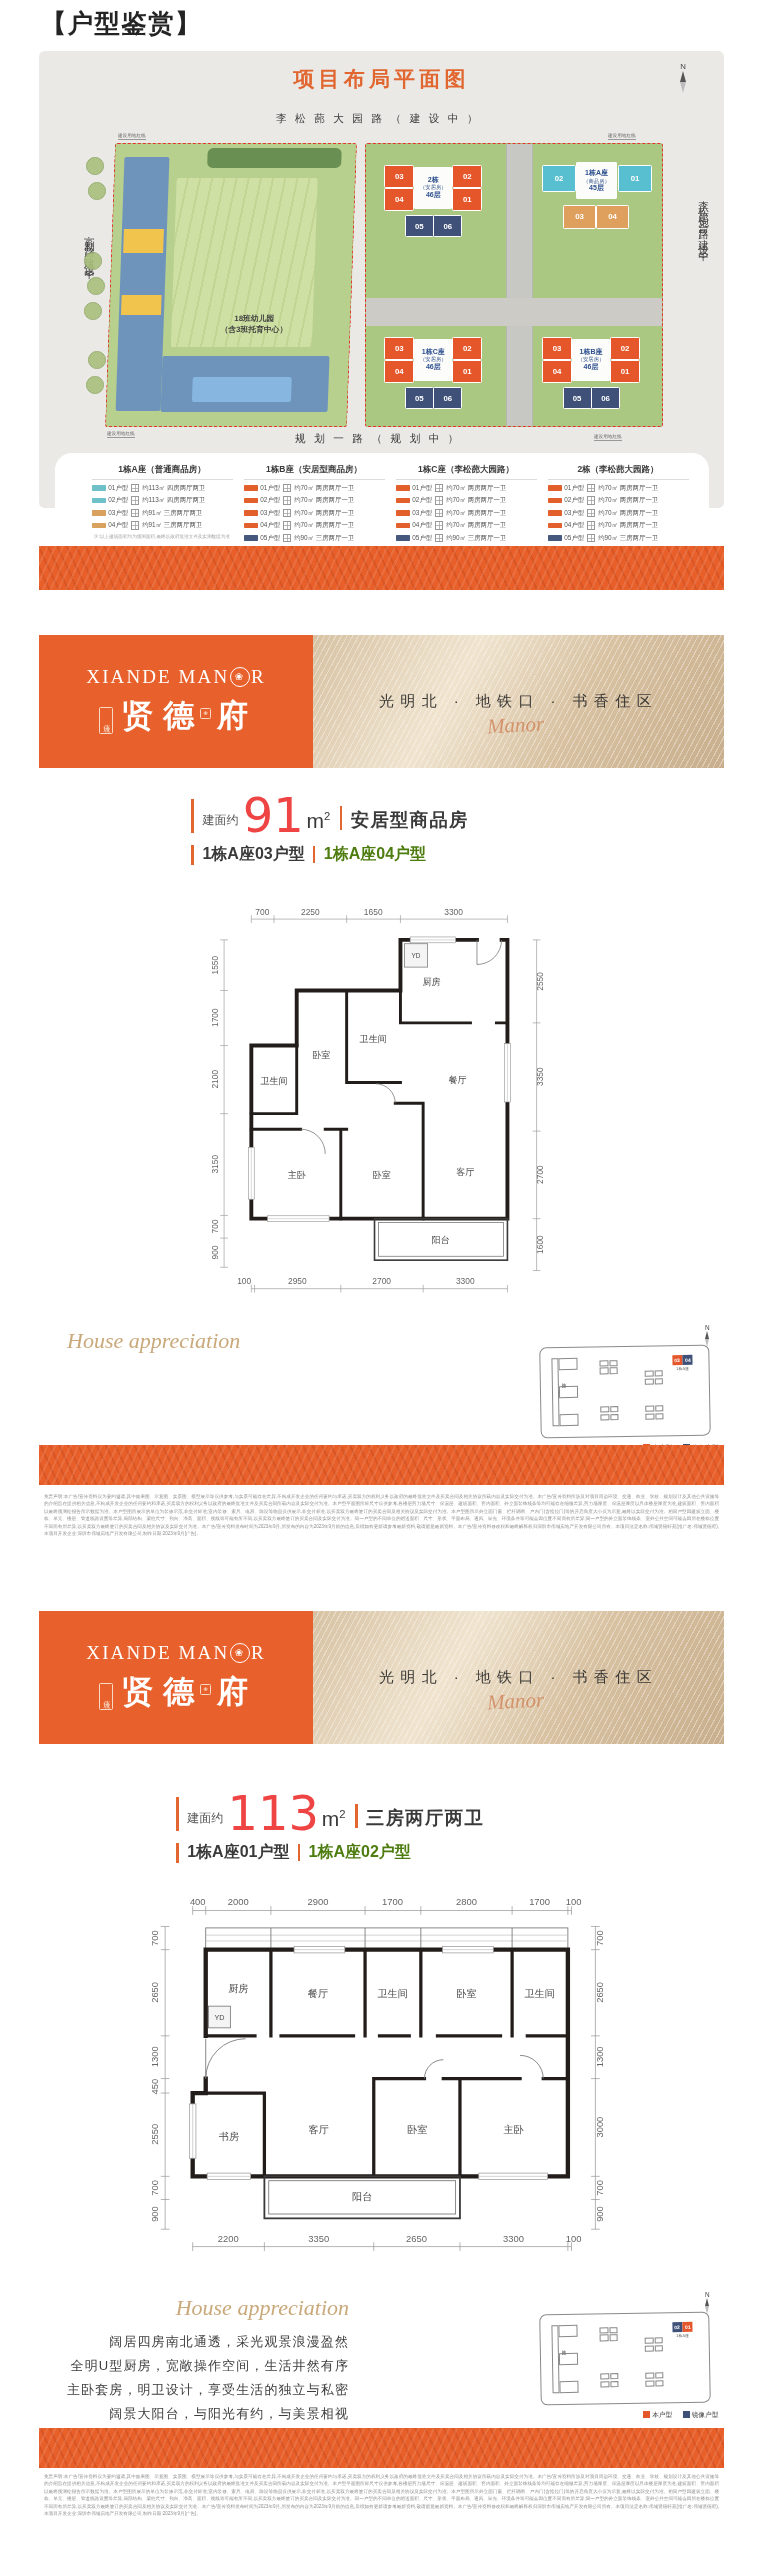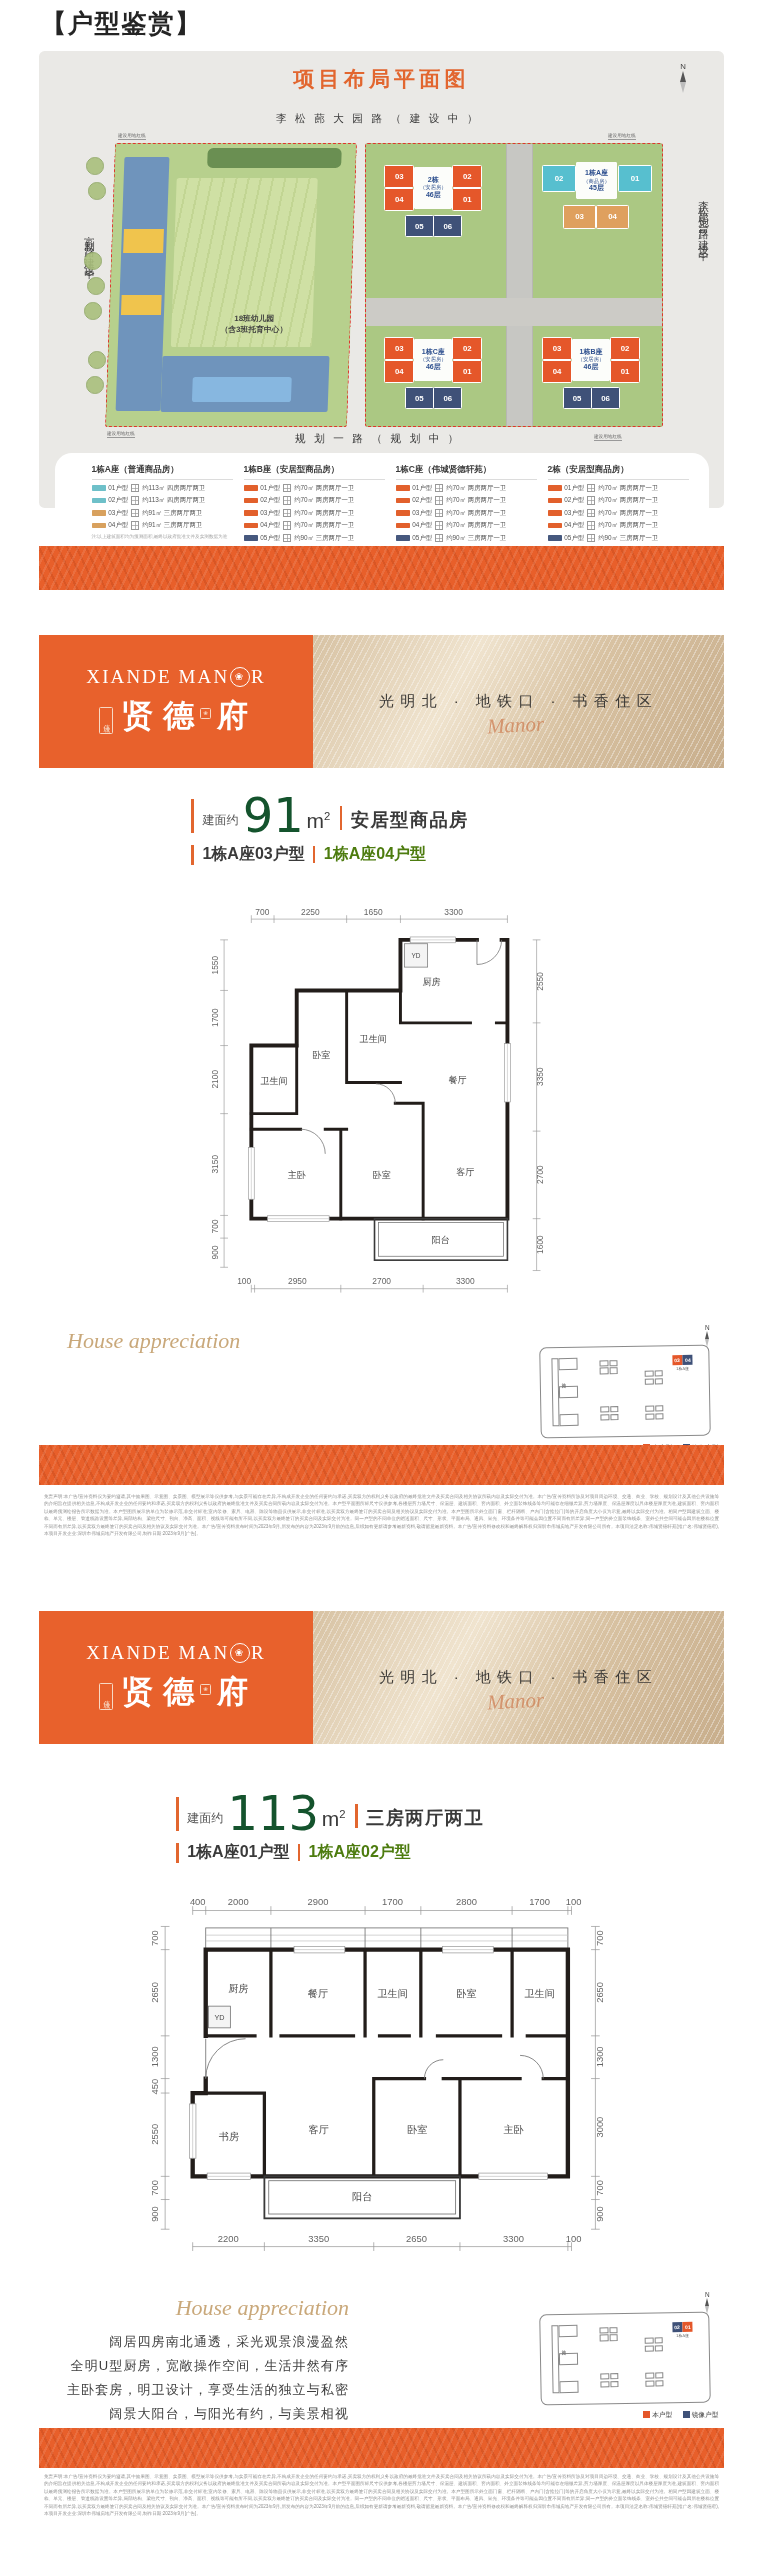--- a/index.html
+++ b/index.html
@@ -45,21 +45,21 @@
   .u.teal{background:#57BFCF;}
   .u.tan{background:#DFA05E;}
   .cl-label{position:absolute;left:30px;top:5.6px;width:38px;height:42px;background:rgba(255,255,255,.96);
             display:flex;flex-direction:column;align-items:center;justify-content:center;border-radius:1.4px;
             color:#2d4f8e;text-align:center;line-height:1.2;}
   .cl-name{font-size:7px;font-weight:bold;}
   .cl-type{font-size:5.3px;}
   .cl-floors{font-size:7px;font-weight:bold;}
 
   .legend-card{position:absolute;left:15.5px;top:402px;width:654px;height:93px;background:#fff;border-radius:17px 17px 0 0;
-               display:flex;padding:11.3px 20px 0 37px;box-sizing:border-box;gap:11px;}
+               display:flex;padding:11.3px 20px 0 37px;box-sizing:border-box;gap:11px;text-align:center;}
   .lg-col{width:157px;}
   .lg-title{font-size:8.5px;font-weight:bold;color:#3a3a3a;padding-bottom:2.8px;border-bottom:1.4px solid #dcdcdc;}
   .lg-row{display:flex;align-items:center;margin-top:3.5px;gap:2.8px;}
   .lg-chip{width:14px;height:5.6px;border-radius:0.7px;flex:none;}
   .lg-unit{font-size:6.4px;color:#555;flex:none;}
   .lg-ic{width:6.4px;height:6.4px;border:0.7px solid #999;flex:none;
          background:linear-gradient(#999,#999) 50% 0/0.7px 100% no-repeat,linear-gradient(#999,#999) 0 50%/100% 0.7px no-repeat;}
   .lg-desc{font-size:6.4px;color:#555;white-space:nowrap;}
   .lg-note{margin-top:3.5px;font-size:4.6px;color:#a2a2a2;}
 
@@ -88,21 +88,21 @@
   .tagline{font-size:15px;letter-spacing:6.4px;color:#3c3a37;z-index:1;}
   .script-manor{position:absolute;right:180px;bottom:30px;font-family:"Liberation Serif","DejaVu Serif",serif;
      font-style:italic;font-size:21px;color:#cd7a4e;opacity:.7;transform:rotate(-3deg);z-index:1;}
 
   
   .unit-header{position:absolute;left:0;width:660px;text-align:center;}
   .uh{display:inline-block;text-align:left;}
   .uh-l1{display:flex;align-items:flex-end;}
   .uh-bar{width:2.8px;height:34px;background:#E2662F;margin-right:8.5px;margin-bottom:2.8px;}
   .uh-pre{font-size:12px;color:#555;margin:0 4.2px 7px 0;}
-  .uh-big{font-size:48px;line-height:.85;color:#14532d;font-family:"DejaVu Sans",sans-serif;}
+  .uh-big{font-size:48px;line-height:.85;color:#ef4444;font-family:"DejaVu Sans",sans-serif;}
   .uh-m{font-size:21px;color:#3a3a3a;margin:0 2.8px 2.8px 2.8px;}
   .uh-m sup{font-size:11.3px;}
   .uh-div{width:2.1px;height:24px;background:#E2662F;margin:0 8.5px 5.6px 7px;}
   .uh-layout{font-size:18.3px;font-weight:bold;color:#3a3a3a;margin-bottom:4.2px;letter-spacing:1.4px;}
   .uh-l2{display:flex;align-items:center;margin-top:8.5px;}
   .uh-bar2{width:2.8px;height:20px;background:#E2662F;margin-right:8.5px;}
   .uh-t1{font-size:16px;font-weight:bold;color:#3a3a3a;}
   .uh-sep{width:2.1px;height:17px;background:#E2662F;margin:0 8.5px;}
   .uh-t2{font-size:16px;font-weight:bold;color:#4d7c0f;}
 
@@ -324,21 +324,21 @@
             <div class="lg-row">
             <span class="lg-chip" style="background: rgb(70, 88, 126);"></span>
             <span class="lg-unit">06户型</span>
             <span class="lg-ic"></span>
             <span class="lg-desc">约90㎡ 三房两厅一卫</span>
           </div>
           </div>
         <div class="lg-note">注:以上建筑面积均为预测面积,最终以政府批准文件及实测数据为准</div>
       </div>
       <div class="lg-col">
-        <div class="lg-title">1栋C座（伟城贤德轩苑）</div>
+        <div class="lg-title">1栋C座（李松蓢大园路）</div>
         <div>
 
         <div class="lg-row">
             <span class="lg-chip" style="background: rgb(226, 96, 44);"></span>
             <span class="lg-unit">01户型</span>
             <span class="lg-ic"></span>
             <span class="lg-desc">约70㎡ 两房两厅一卫</span>
           </div>
             <div class="lg-row">
             <span class="lg-chip" style="background: rgb(226, 96, 44);"></span>
@@ -367,21 +367,21 @@
             <div class="lg-row">
             <span class="lg-chip" style="background: rgb(70, 88, 126);"></span>
             <span class="lg-unit">06户型</span>
             <span class="lg-ic"></span>
             <span class="lg-desc">约90㎡ 三房两厅一卫</span>
           </div>
           </div>
         <div class="lg-note">注:以上建筑面积均为预测面积,最终以政府批准文件及实测数据为准</div>
       </div>
       <div class="lg-col">
-        <div class="lg-title">2栋（安居型商品房）</div>
+        <div class="lg-title">2栋（李松蓢大园路）</div>
         <div>
 
         <div class="lg-row">
             <span class="lg-chip" style="background: rgb(226, 96, 44);"></span>
             <span class="lg-unit">01户型</span>
             <span class="lg-ic"></span>
             <span class="lg-desc">约70㎡ 两房两厅一卫</span>
           </div>
             <div class="lg-row">
             <span class="lg-chip" style="background: rgb(226, 96, 44);"></span>

